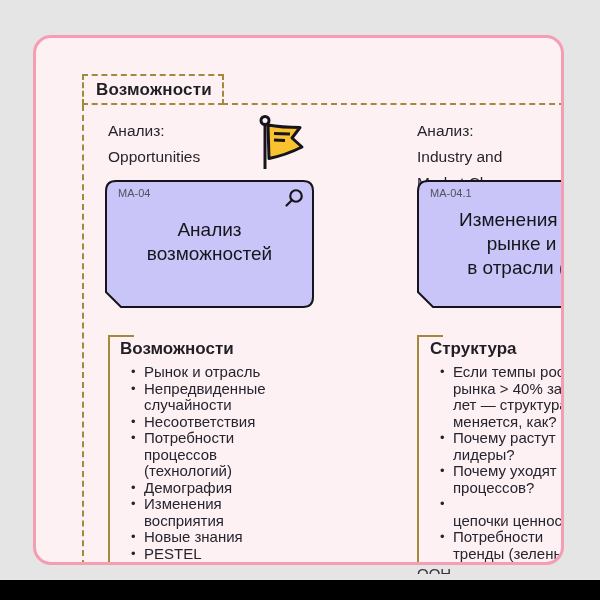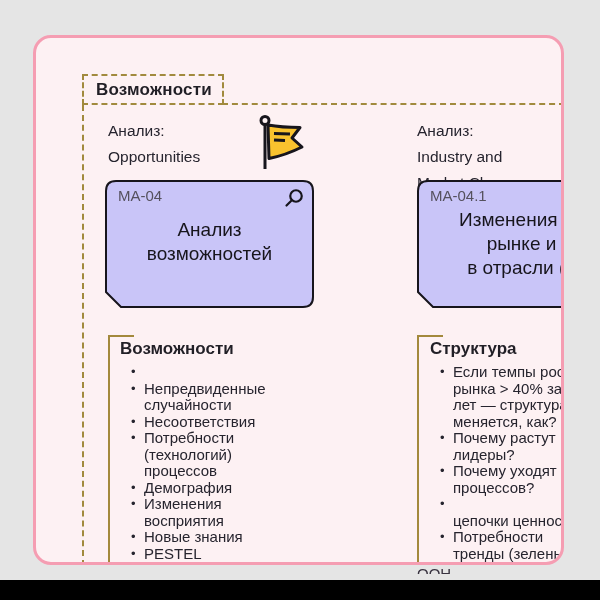--- a/index.html
+++ b/index.html
@@ -14,21 +14,21 @@
   .h-dash{position:absolute;left:186px;top:65px;right:-4px;height:0;border-top:2px dashed #a18a3d;}
   .v-dash{position:absolute;left:46px;top:67px;bottom:-4px;width:0;border-left:2px dashed #a18a3d;}
   
   .col-header{position:absolute;top:80px;font-size:15.5px;line-height:26px;color:#26242e;white-space:pre-line;}
   .col-header.left{left:72px;} .col-header.right{left:381px;}
   .flag-wrap{position:absolute;left:220px;top:76px;width:50px;height:58px;}
   
   .card{position:absolute;top:142px;width:209px;height:128px;}
   .card.left{left:69px;} .card.right{left:381px;}
   .card svg.shape{position:absolute;left:0;top:0;}
-  .card-id{position:absolute;left:13px;top:7px;font-size:15px;color:#55515e;}
+  .card-id{position:absolute;left:13px;top:7px;font-size:11px;color:#55515e;}
   .card-search{position:absolute;right:9px;top:8px;width:22px;height:22px;}
   .card-title{position:absolute;left:0;right:0;text-align:center;font-size:19px;line-height:24px;
               color:#17151c;white-space:pre-line;}
   .card.left .card-title{top:38px;text-align:center;}
   .card.right .card-title{top:28px;}
   
   .bracket-v{position:absolute;width:2px;background:#a3893c;top:297px;bottom:0;}
   .bracket-h{position:absolute;height:2px;background:#a3893c;top:297px;width:26px;}
   .list-heading{position:absolute;top:301px;font-weight:bold;font-size:17px;color:#211f26;}
   .lines{position:absolute;top:326px;width:300px;}
@@ -90,44 +90,45 @@
 рынке и
 в отрасли (4</div>
     </div>
 
     <div class="bracket-v" style="left:72px"></div>
     <div class="bracket-h" style="left:72px"></div>
     <div class="list-heading" style="left:84px">Возможности</div>
     <div class="lines" style="left:72px">
         <div class="li">
           <span class="dot">•</span>
+          <span class="t">Рынок и отрасль</span>
         </div>
         <div class="li">
           <span class="dot">•</span>
           <span class="t">Непредвиденные</span>
         </div>
         <div class="li nodot">
           <span class="dot">•</span>
           <span class="t">случайности</span>
         </div>
         <div class="li">
           <span class="dot">•</span>
           <span class="t">Несоответствия</span>
         </div>
         <div class="li">
           <span class="dot">•</span>
           <span class="t">Потребности</span>
         </div>
         <div class="li nodot">
           <span class="dot">•</span>
+          <span class="t">процессов</span>
+        </div>
+        <div class="li nodot">
+          <span class="dot">•</span>
           <span class="t">(технологий)</span>
-        </div>
-        <div class="li nodot">
-          <span class="dot">•</span>
-          <span class="t">процессов</span>
         </div>
         <div class="li">
           <span class="dot">•</span>
           <span class="t">Демография</span>
         </div>
         <div class="li">
           <span class="dot">•</span>
           <span class="t">Изменения</span>
         </div>
         <div class="li nodot">

